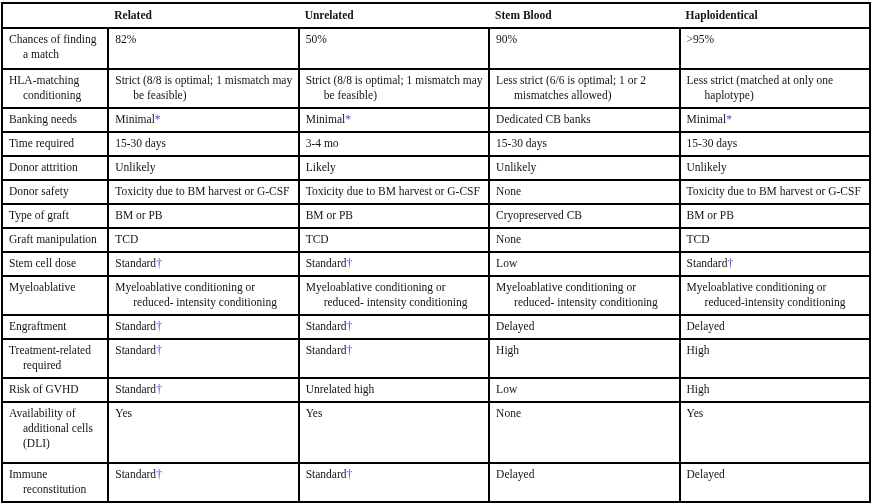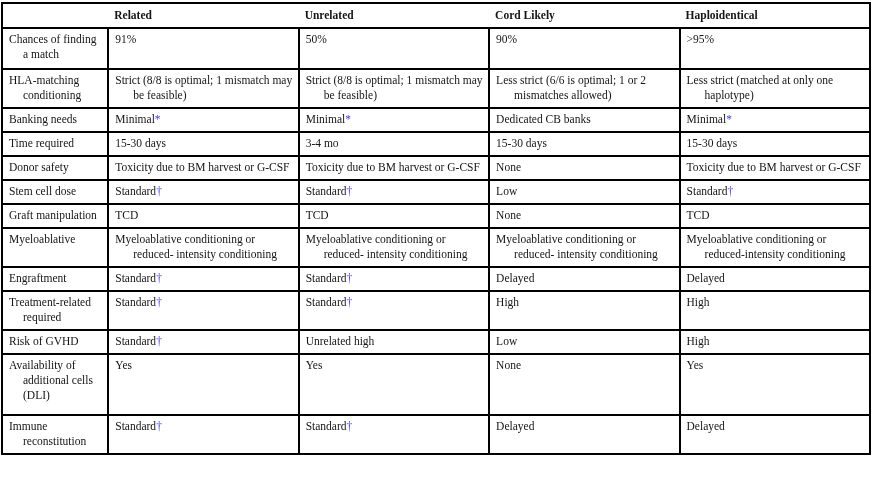--- a/index.html
+++ b/index.html
@@ -65,31 +65,31 @@
       <col class="c-data">
       <col class="c-data">
       <col class="c-data">
       <col class="c-data">
     </colgroup>
     <thead>
       <tr>
           <th></th>
           <th>Related</th>
           <th>Unrelated</th>
-          <th>Cord Likely</th>
+          <th>Stem Blood</th>
           <th>Haploidentical</th>
         </tr>
     </thead>
     <tbody>
         <tr class="tall2">
           <td class="rowlabel">
             <div class="hang">Chances of finding a match</div>
           </td>
           <td>
-            <div class="hang"><span>91%</span></div>
+            <div class="hang"><span>82%</span></div>
           </td>
           <td>
             <div class="hang"><span>50%</span></div>
           </td>
           <td>
             <div class="hang"><span>90%</span></div>
           </td>
           <td>
             <div class="hang"><span>&gt;95%</span></div>
           </td>
@@ -140,67 +140,101 @@
           </td>
           <td>
             <div class="hang"><span>15-30 days</span></div>
           </td>
           <td>
             <div class="hang"><span>15-30 days</span></div>
           </td>
         </tr>
         <tr>
           <td class="rowlabel">
+            <div class="hang">Donor attrition</div>
+          </td>
+          <td>
+            <div class="hang"><span>Unlikely</span></div>
+          </td>
+          <td>
+            <div class="hang"><span>Likely</span></div>
+          </td>
+          <td>
+            <div class="hang"><span>Unlikely</span></div>
+          </td>
+          <td>
+            <div class="hang"><span>Unlikely</span></div>
+          </td>
+        </tr>
+        <tr>
+          <td class="rowlabel">
             <div class="hang">Donor safety</div>
           </td>
           <td>
             <div class="hang"><span>Toxicity due to BM harvest or G-CSF</span></div>
           </td>
           <td>
             <div class="hang"><span>Toxicity due to BM harvest or G-CSF</span></div>
           </td>
           <td>
             <div class="hang"><span>None</span></div>
           </td>
           <td>
             <div class="hang"><span>Toxicity due to BM harvest or G-CSF</span></div>
           </td>
         </tr>
         <tr>
           <td class="rowlabel">
+            <div class="hang">Type of graft</div>
+          </td>
+          <td>
+            <div class="hang"><span>BM or PB</span></div>
+          </td>
+          <td>
+            <div class="hang"><span>BM or PB</span></div>
+          </td>
+          <td>
+            <div class="hang"><span>Cryopreserved CB</span></div>
+          </td>
+          <td>
+            <div class="hang"><span>BM or PB</span></div>
+          </td>
+        </tr>
+        <tr>
+          <td class="rowlabel">
+            <div class="hang">Graft manipulation</div>
+          </td>
+          <td>
+            <div class="hang"><span>TCD</span></div>
+          </td>
+          <td>
+            <div class="hang"><span>TCD</span></div>
+          </td>
+          <td>
+            <div class="hang"><span>None</span></div>
+          </td>
+          <td>
+            <div class="hang"><span>TCD</span></div>
+          </td>
+        </tr>
+        <tr>
+          <td class="rowlabel">
             <div class="hang">Stem cell dose</div>
           </td>
           <td>
             <div class="hang"><span>Standard</span><span class="mark">†</span></div>
           </td>
           <td>
             <div class="hang"><span>Standard</span><span class="mark">†</span></div>
           </td>
           <td>
             <div class="hang"><span>Low</span></div>
           </td>
           <td>
             <div class="hang"><span>Standard</span><span class="mark">†</span></div>
-          </td>
-        </tr>
-        <tr>
-          <td class="rowlabel">
-            <div class="hang">Graft manipulation</div>
-          </td>
-          <td>
-            <div class="hang"><span>TCD</span></div>
-          </td>
-          <td>
-            <div class="hang"><span>TCD</span></div>
-          </td>
-          <td>
-            <div class="hang"><span>None</span></div>
-          </td>
-          <td>
-            <div class="hang"><span>TCD</span></div>
           </td>
         </tr>
         <tr>
           <td class="rowlabel">
             <div class="hang">Myeloablative</div>
           </td>
           <td>
             <div class="hang"><span>Myeloablative conditioning or reduced- intensity conditioning</span></div>
           </td>
           <td>

